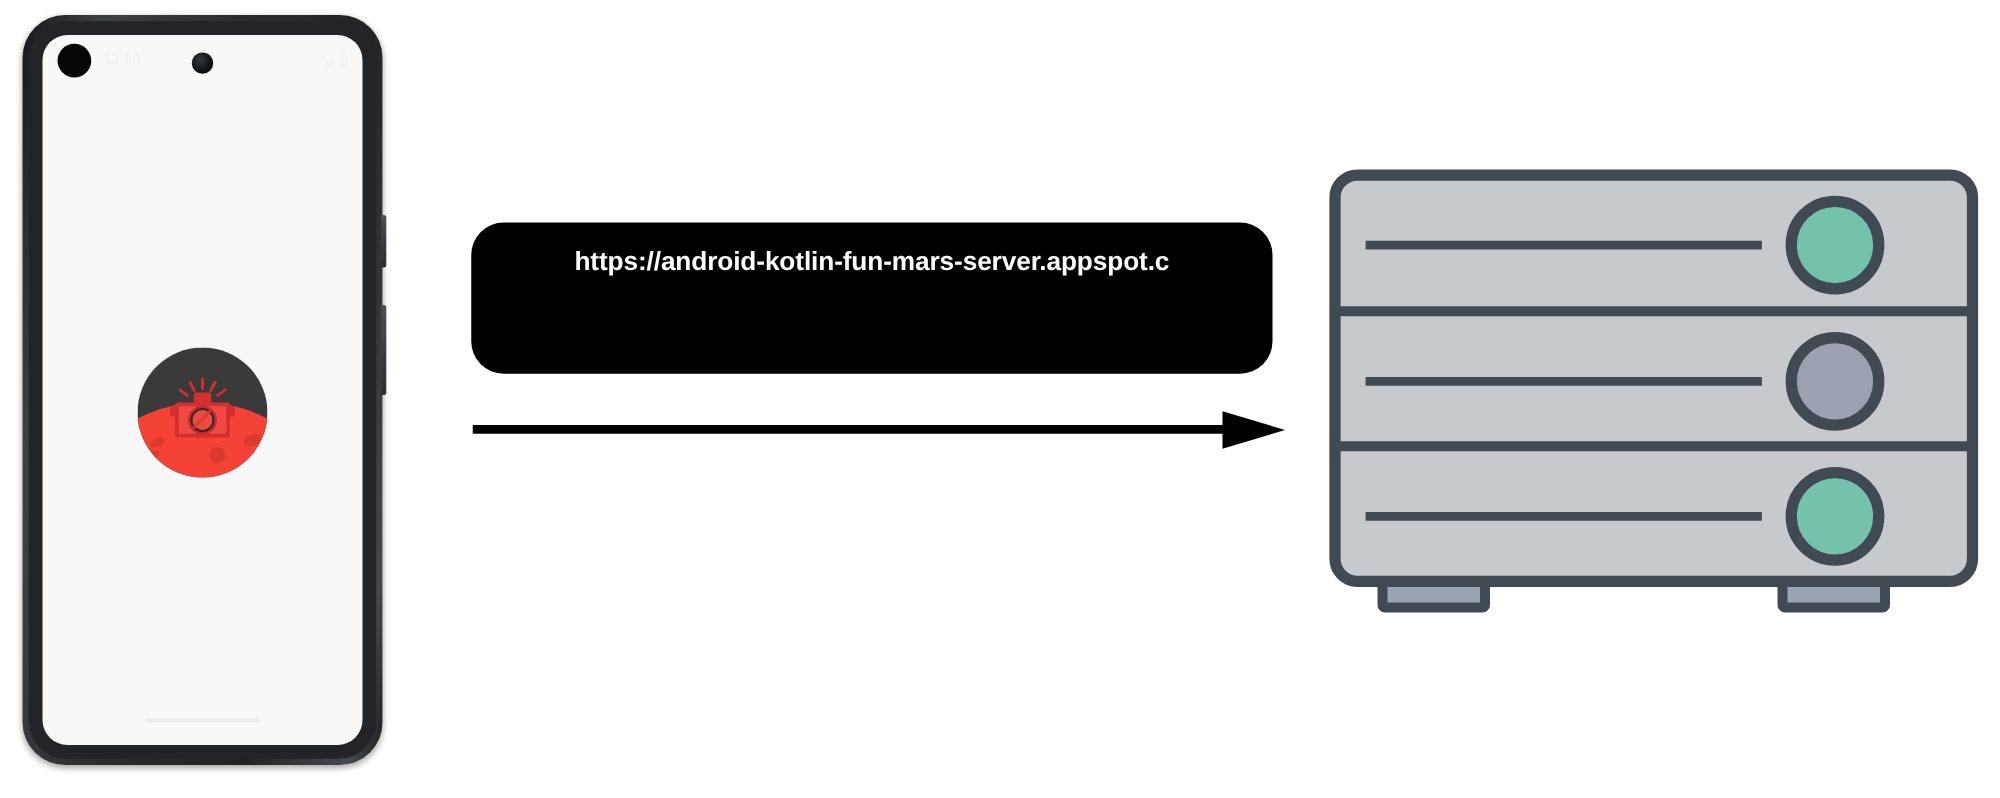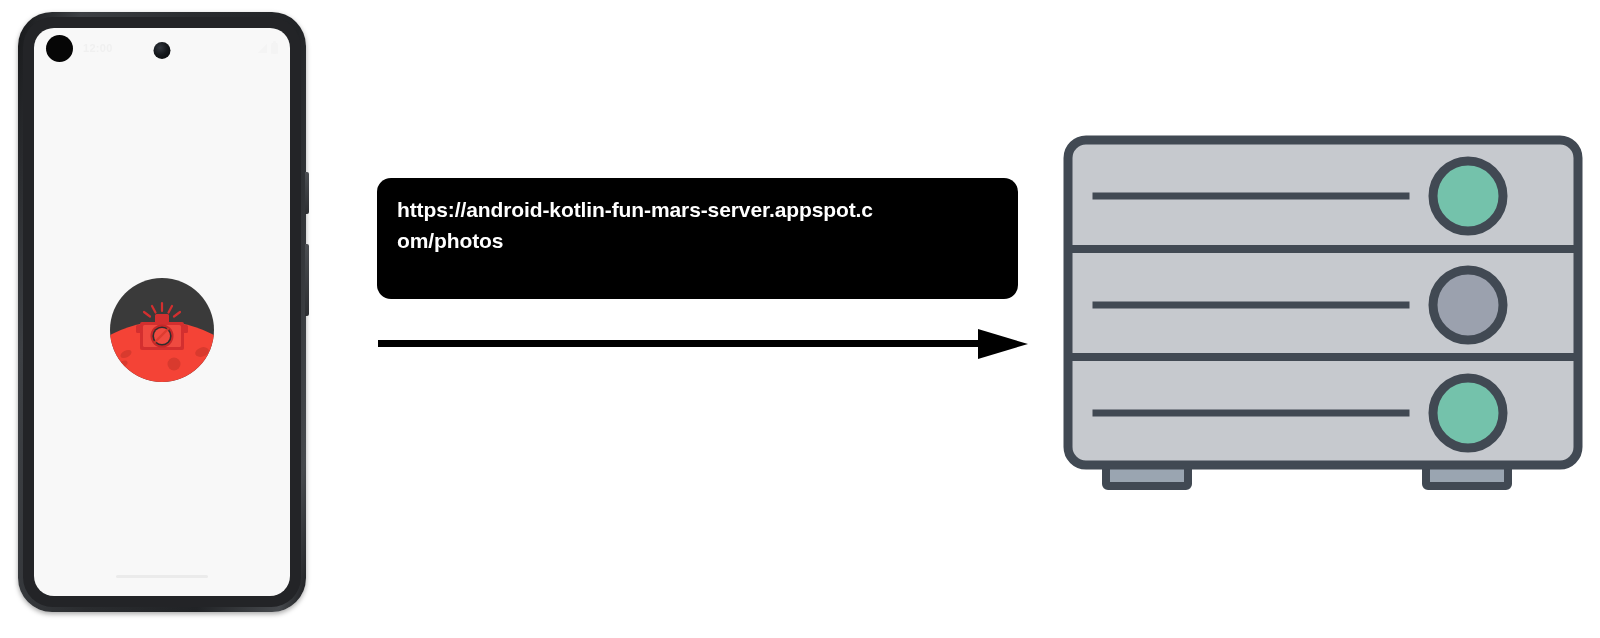--- a/index.html
+++ b/index.html
@@ -144,22 +144,23 @@
   }
 
   
   #request-label {
     position: absolute;
     left: 377px;
     top: 178px;
     width: 641px;
     height: 121px;
     background: #000000;
-    border-radius: 14px;
+    border-radius: 26px;
     padding: 16px 20px 0 20px;
+    text-align: center;
   }
   .label-line {
     color: #ffffff;
     font-family: "Liberation Sans", sans-serif;
     font-weight: bold;
     font-size: 21px;
     line-height: 31px;
     letter-spacing: -0.1px;
     white-space: pre-wrap;
     word-break: break-all;
@@ -249,21 +250,20 @@
           </g>
         </svg>
       </div>
 
       <div class="home-indicator"></div>
     </div>
   </div>
 
   <div id="request-label">
     <div class="label-line">https://android-kotlin-fun-mars-server.appspot.c</div>
-    <div class="label-line">om/photos</div>
   </div>
 
   <div id="request-arrow">
     <svg width="650" height="38" viewBox="0 0 650 38" aria-hidden="true">
       <line x1="0" y1="18.5" x2="605" y2="18.5" stroke="#000000" stroke-width="7"></line>
       <polygon points="600,4 650,19 600,34" fill="#000000"></polygon>
     </svg>
   </div>
 
   <div id="server-illustration">

